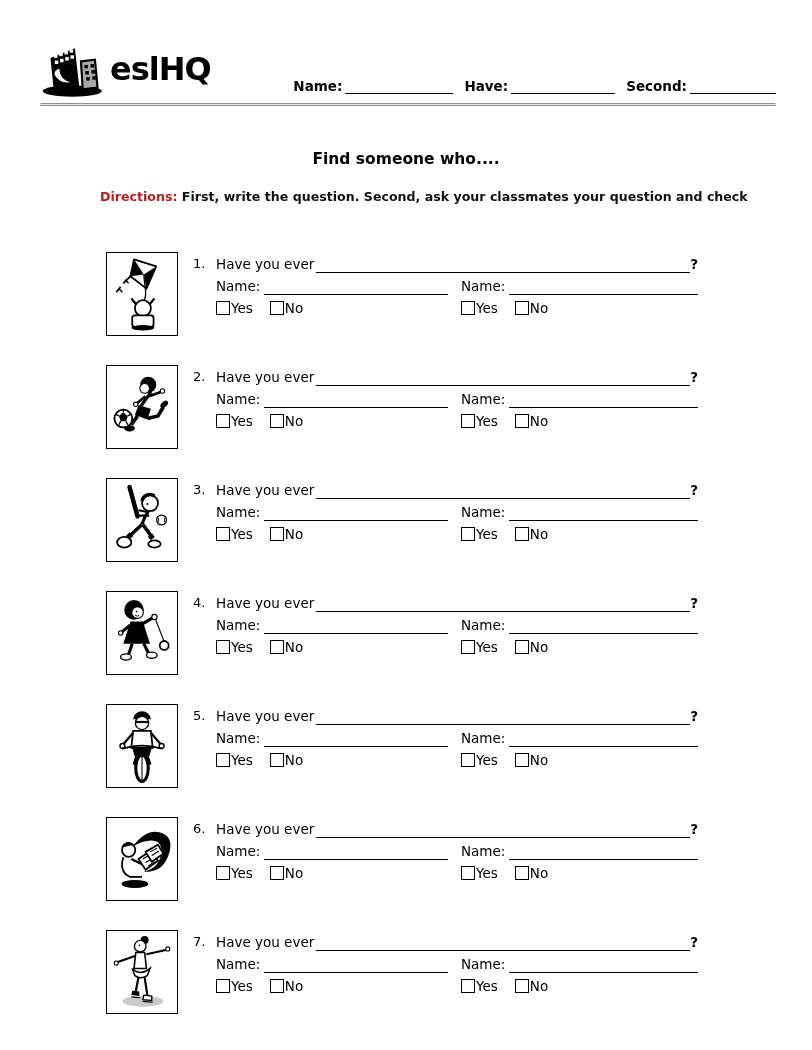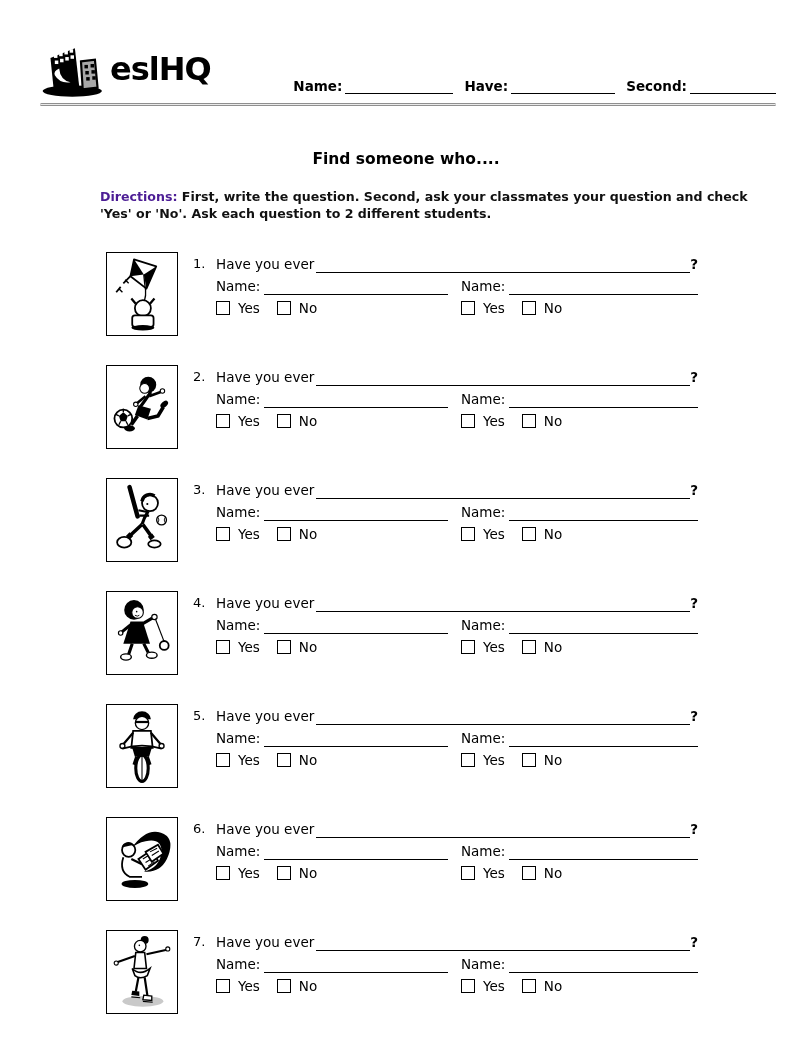--- a/index.html
+++ b/index.html
@@ -19,42 +19,42 @@
   .blank { display:inline-block; border-bottom:1.6px solid #000; height:15px; margin-left:3px; }
   .b-name { width:108px; } .b-date { width:104px; } .b-score { width:86px; }
   .rule { position:absolute; left:40px; top:103px; width:736px; height:3px;
           border-top:1px solid #8f8f8f; border-bottom:1px solid #8f8f8f; background:#e9e9e9; border-radius:2px; }
   
   .title { position:absolute; top:134px; left:0; width:812px; text-align:center;
            font-size:15.5px; font-weight:bold;margin-top:16px; }
   .directions { position:absolute; top:188px; left:100px; width:660px;
                 font-size:12.6px; line-height:17px; color:#111; }
   .directions span { white-space:nowrap;font-weight:bold; }
-  .directions b { color:#4c1d95; }
+  .directions b { color:#b91c1c; }
   
   .rows { position:absolute; top:252px; left:106px; }
   .row { display:flex; margin-bottom:29px; }
   .img-box { width:72px; height:84px; border:1.5px solid #000; background:#fff;
              display:flex; align-items:center; justify-content:center; flex:none; }
   .img-box svg { width:64px; height:76px; }
   .row-content { margin-left:15px; width:505px; }
   .q-line { display:flex; align-items:flex-end; height:21px; font-size:13.5px; line-height:18px; }
   .q-num { width:23px; font-size:13px; }
   .q-label { font-weight:normal; white-space:nowrap; }
   .q-blank { flex:1; border-bottom:1.7px solid #000; height:18px; margin-left:2px; }
   .q-mark { font-weight:bold; }
   .cols { display:flex; margin-top:1px; margin-left:23px; gap:13px; }
   .col { width:232px; }
   .col.right { width:237px; }
   .name-line { display:flex; align-items:flex-end; height:21px; font-size:13.5px; line-height:18px; }
   .name-label { white-space:nowrap; }
   .name-blank { flex:1; border-bottom:1.4px solid #000; height:17px; margin-left:4px; }
   .yn-line { display:flex; align-items:center; margin-top:5px; height:16px; font-size:13.5px; }
   .checkbox { width:14px; height:14px; border:1.7px solid #000; background:#fff; flex:none; }
-  .yn-label { margin-left:8px; }
+  .yn-label { margin-left:1px; }
   .cb2 { margin-left:17px; }
 </style>
 </head>
 <body>
 
 <div class="header">
   <div class="logo">
     <svg viewBox="0 0 78 62">
       <ellipse cx="37" cy="54" rx="34" ry="6.5" fill="#000"></ellipse>
       <path d="M12,16 L40,5 L45,49 L16,55 Z" fill="#000"></path>
@@ -92,21 +92,21 @@
     </div>
     <div class="field">
       <span>Second:</span>
       <span class="blank b-score"></span>
     </div>
   </div>
 </div>
 <div class="rule"></div>
 
 <div class="title">Find someone who....</div>
-<p class="directions"><b>Directions:</b><span> First, write the question. Second, ask your classmates your question and check</span><br><span>'Yes' or 'No'. Ask each question to 2 different students.</span></p>
+<p class="directions"><b>Directions:</b><span> First, write the question. Second, ask your classmates your question and check</span><br></p>
 
 <div class="rows">
 
   <div class="row">
     <div class="img-box">
       <svg viewBox="0 0 72 84">
         <polygon points="27,3 52,11 41,36 23,22" fill="#fff" stroke="#000" stroke-width="2" stroke-linejoin="round"></polygon>
         <polygon points="27,3 38,20 23,22" fill="#000"></polygon>
         <polygon points="52,11 41,36 38,20" fill="#000"></polygon>
         <path d="M38,20 L39,30 Q42,46 37,52" fill="none" stroke="#000" stroke-width="1.5"></path>

